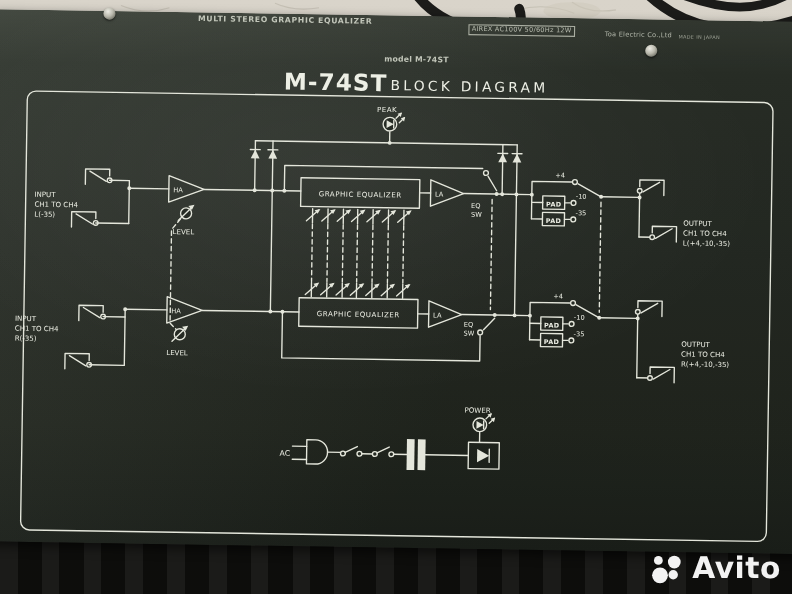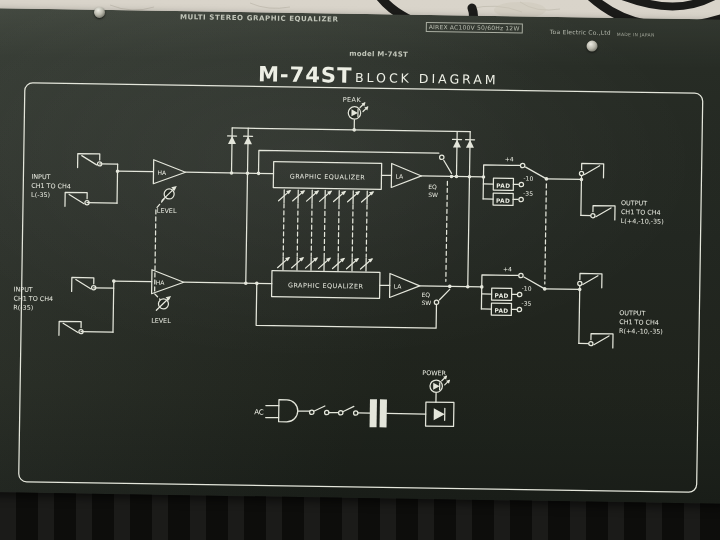--- a/index.html
+++ b/index.html
@@ -361,14 +361,23 @@
           <polygon class="fill" points="436,407 436,419 447,413"></polygon>
           <line x1="447" y1="407" x2="447" y2="419"></line>
         </g>
         <line x1="438" y1="392" x2="438" y2="401"></line>
         <use href="#led" x="438" y="385"></use>
         <text class="t6" x="424" y="374">POWER</text>
       </g>
     </svg>
   </div>
 
+  <div class="watermark">
+    <svg width="32" height="30" viewBox="0 0 32 30">
+      <circle cx="9" cy="21" r="7.2" fill="#fff"></circle>
+      <circle cx="7.5" cy="7.5" r="4" fill="#fff"></circle>
+      <circle cx="22" cy="9" r="5.8" fill="#fff"></circle>
+      <circle cx="21" cy="20.5" r="4.3" fill="#fff"></circle>
+    </svg>
+    <span class="wm-text">Avito</span>
+  </div>
 
 </div>
 
 </body></html>

